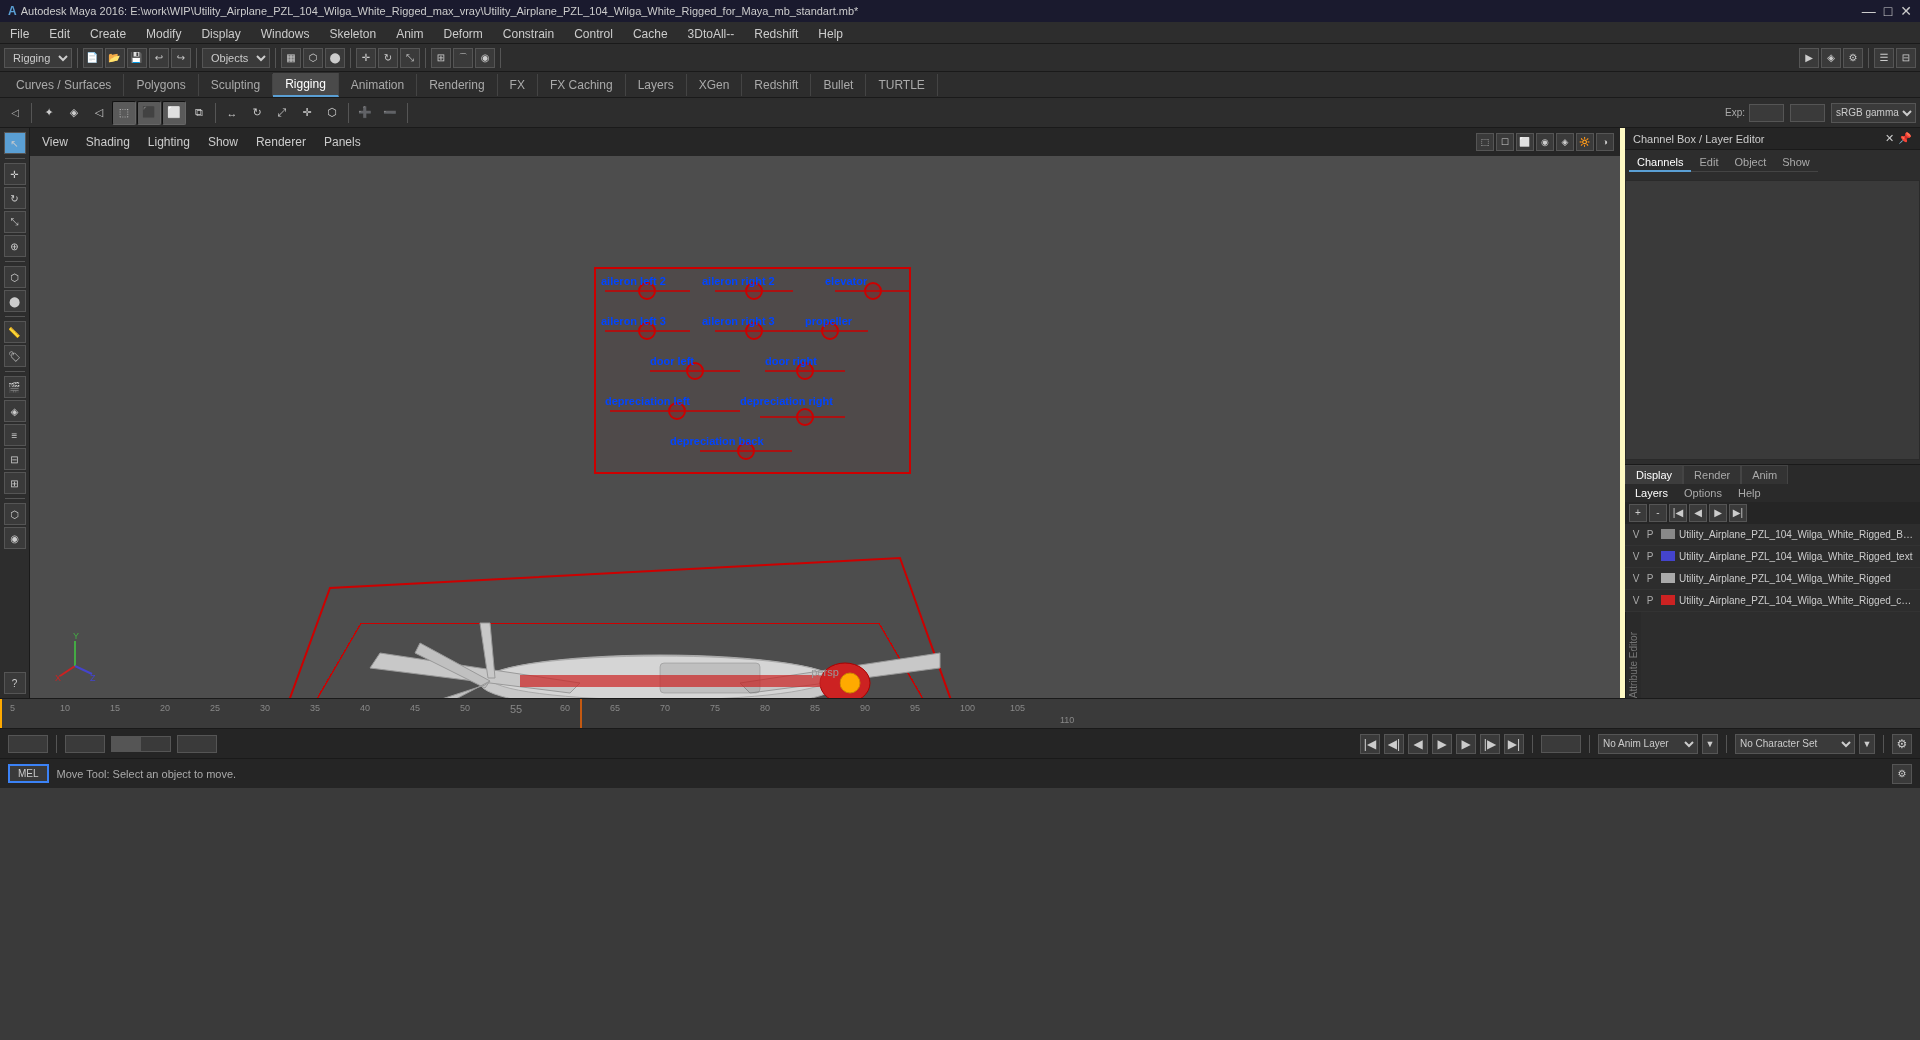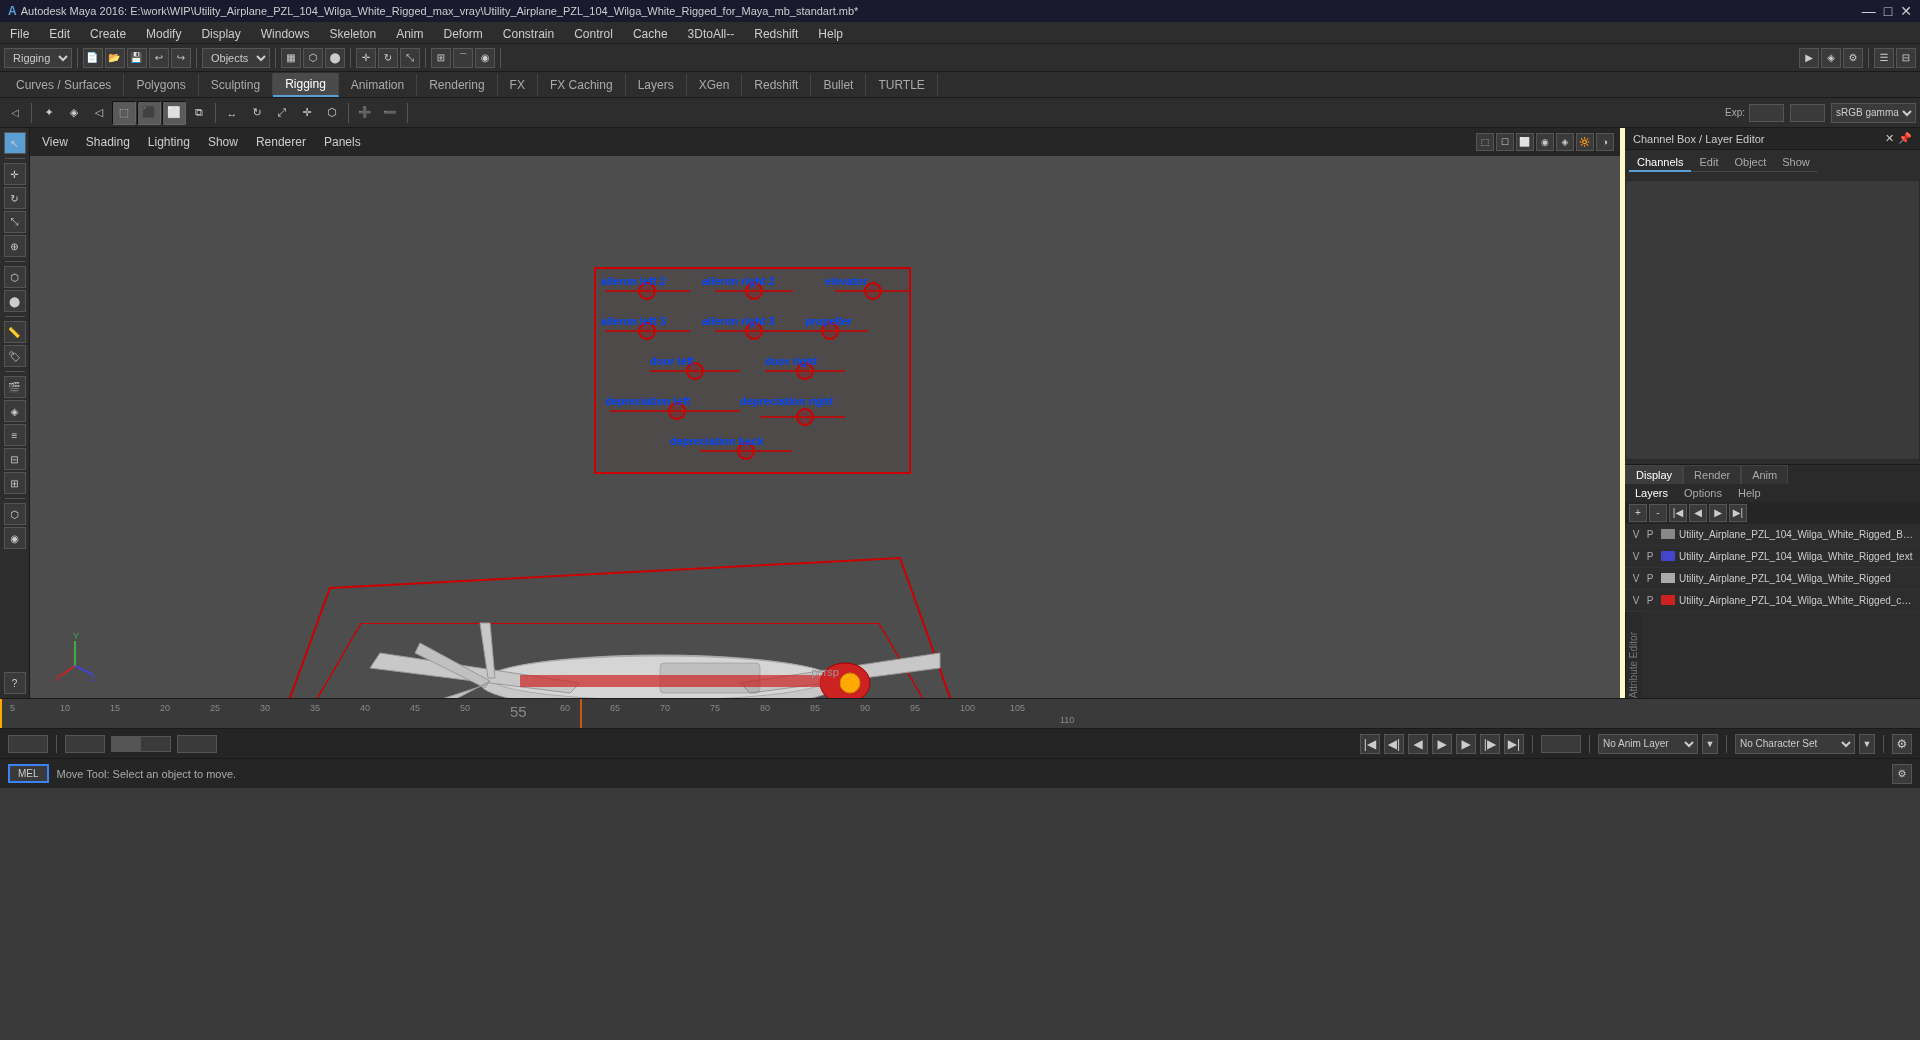--- a/index.html
+++ b/index.html
@@ -486,21 +486,21 @@
       <span style="position:absolute; left:10px; top:4px; font-size:9px; color:#888; user-select:none;">5</span>
       <span style="position:absolute; left:60px; top:4px; font-size:9px; color:#888; user-select:none;">10</span>
       <span style="position:absolute; left:110px; top:4px; font-size:9px; color:#888; user-select:none;">15</span>
       <span style="position:absolute; left:160px; top:4px; font-size:9px; color:#888; user-select:none;">20</span>
       <span style="position:absolute; left:210px; top:4px; font-size:9px; color:#888; user-select:none;">25</span>
       <span style="position:absolute; left:260px; top:4px; font-size:9px; color:#888; user-select:none;">30</span>
       <span style="position:absolute; left:310px; top:4px; font-size:9px; color:#888; user-select:none;">35</span>
       <span style="position:absolute; left:360px; top:4px; font-size:9px; color:#888; user-select:none;">40</span>
       <span style="position:absolute; left:410px; top:4px; font-size:9px; color:#888; user-select:none;">45</span>
       <span style="position:absolute; left:460px; top:4px; font-size:9px; color:#888; user-select:none;">50</span>
-      <span style="position:absolute; left:510px; top:4px; font-size:15px; color:#888; user-select:none;">55</span>
+      <span style="position:absolute; left:510px; top:4px; font-size:11px; color:#888; user-select:none;">55</span>
       <span style="position:absolute; left:560px; top:4px; font-size:9px; color:#888; user-select:none;">60</span>
       <span style="position:absolute; left:610px; top:4px; font-size:9px; color:#888; user-select:none;">65</span>
       <span style="position:absolute; left:660px; top:4px; font-size:9px; color:#888; user-select:none;">70</span>
       <span style="position:absolute; left:710px; top:4px; font-size:9px; color:#888; user-select:none;">75</span>
       <span style="position:absolute; left:760px; top:4px; font-size:9px; color:#888; user-select:none;">80</span>
       <span style="position:absolute; left:810px; top:4px; font-size:9px; color:#888; user-select:none;">85</span>
       <span style="position:absolute; left:860px; top:4px; font-size:9px; color:#888; user-select:none;">90</span>
       <span style="position:absolute; left:910px; top:4px; font-size:9px; color:#888; user-select:none;">95</span>
       <span style="position:absolute; left:960px; top:4px; font-size:9px; color:#888; user-select:none;">100</span>
       <span style="position:absolute; left:1010px; top:4px; font-size:9px; color:#888; user-select:none;">105</span>

